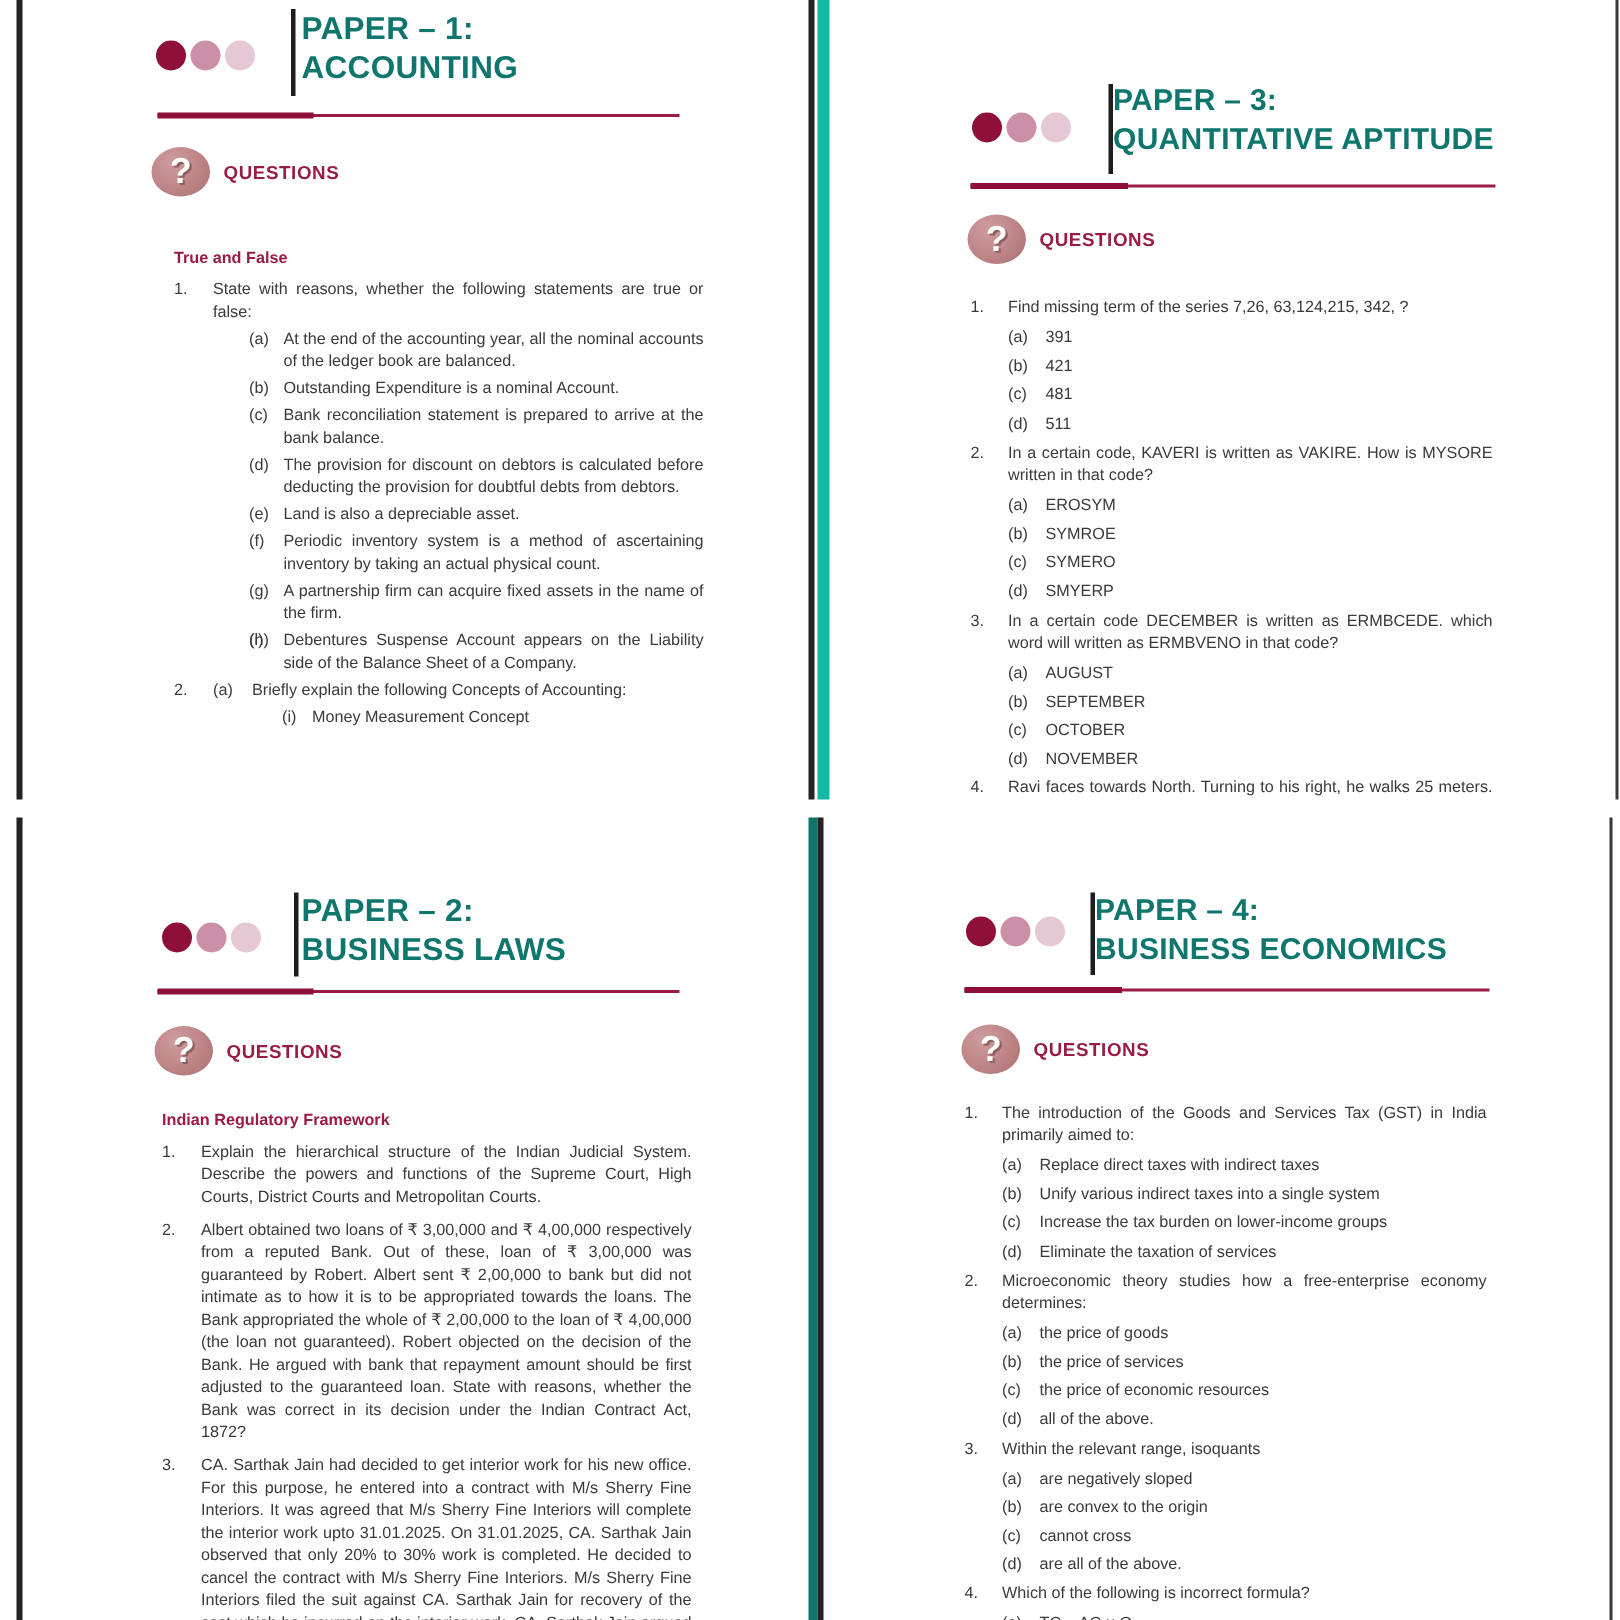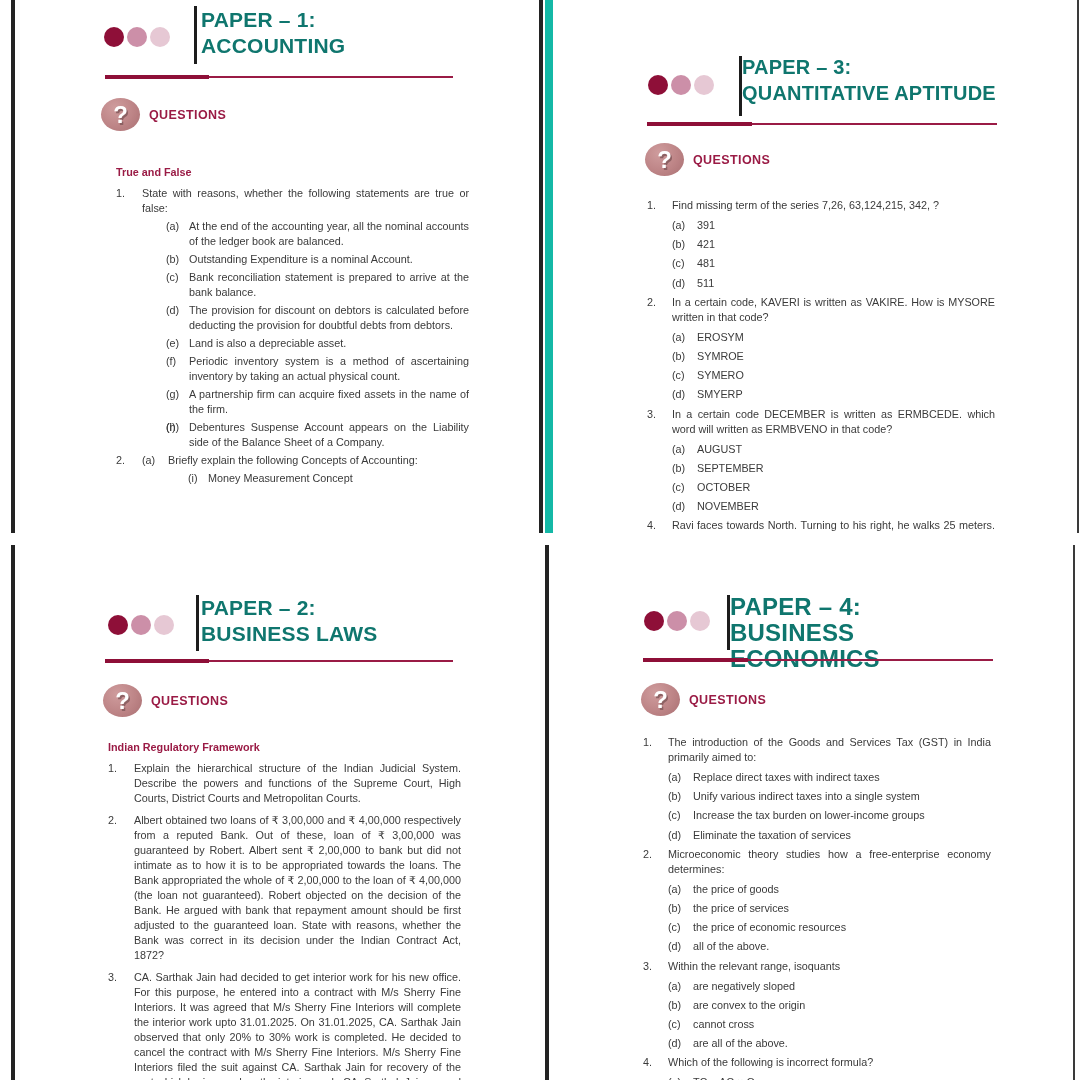--- a/index.html
+++ b/index.html
@@ -3,21 +3,21 @@
 <meta charset="utf-8">
 <style>
   html,body{margin:0;padding:0;}
   body{
     width:1080px;height:1080px;background:#ffffff;overflow:hidden;position:relative;
     font-family:"Liberation Sans","DejaVu Sans",sans-serif;
   }
   .page{position:absolute;background:#ffffff;overflow:hidden;}
   .pg0{left:11px;top:0;width:524px;height:533px;border-left:4px solid #232323;border-right:4px solid #232323;}
   .pg1{left:545px;top:0;width:524px;height:533px;border-left:8px solid #14b8a6;border-right:2px solid #3a3a3a;}
-  .pg2{left:11px;top:545px;width:524px;height:535px;border-left:4px solid #232323;border-right:7px solid #0f766e;padding-left:48px;}
+  .pg2{left:11px;top:545px;width:524px;height:535px;border-left:4px solid #232323;border-right:7px solid #0f766e;}
   .pg3{left:545px;top:545px;width:524px;height:535px;border-left:4px solid #232323;border-right:2px solid #3a3a3a;}
 
   
   .dots{position:absolute;display:flex;gap:3px;}
   .dot{width:20px;height:20px;border-radius:50%;}
   .dot1{background:#8e0f38;}
   .dot2{background:#cc8fa8;}
   .dot3{background:#e6c8d4;}
   .pg0 .dots{left:89px;top:27px;}
   .pg1 .dots{left:95px;top:75px;}
@@ -30,21 +30,21 @@
   .pg1 .vdiv{left:186px;top:56px;height:60px;}
   .pg2 .vdiv{left:181px;top:50px;height:56px;}
   .pg3 .vdiv{left:178px;top:50px;height:55px;}
 
   
   .title{position:absolute;margin:0;color:#0f766e;font-weight:bold;
          font-size:21px;line-height:26px;letter-spacing:.2px;}
   .pg0 .title{left:186px;top:7px;width:262px;}
   .pg1 .title{left:189px;top:54px;width:258px;font-size:20px;line-height:26px;}
   .pg2 .title{left:186px;top:50px;width:262px;}
-  .pg3 .title{left:181px;top:49px;width:266px;font-size:24px;line-height:26px;}
+  .pg3 .title{left:181px;top:49px;width:266px;font-size:20px;line-height:26px;}
   .title .l1{display:block;}
   .title .l2{display:block;}
 
   
   .rule{position:absolute;height:2px;background:#9a1b45;}
   .rule .thick{position:absolute;left:0;top:-1px;height:4px;width:30%;background:#8e0f38;}
   .pg0 .rule{left:90px;top:76px;width:348px;}
   .pg1 .rule{left:94px;top:123px;width:350px;}
   .pg2 .rule{left:90px;top:115px;width:348px;}
   .pg3 .rule{left:94px;top:114px;width:350px;}

